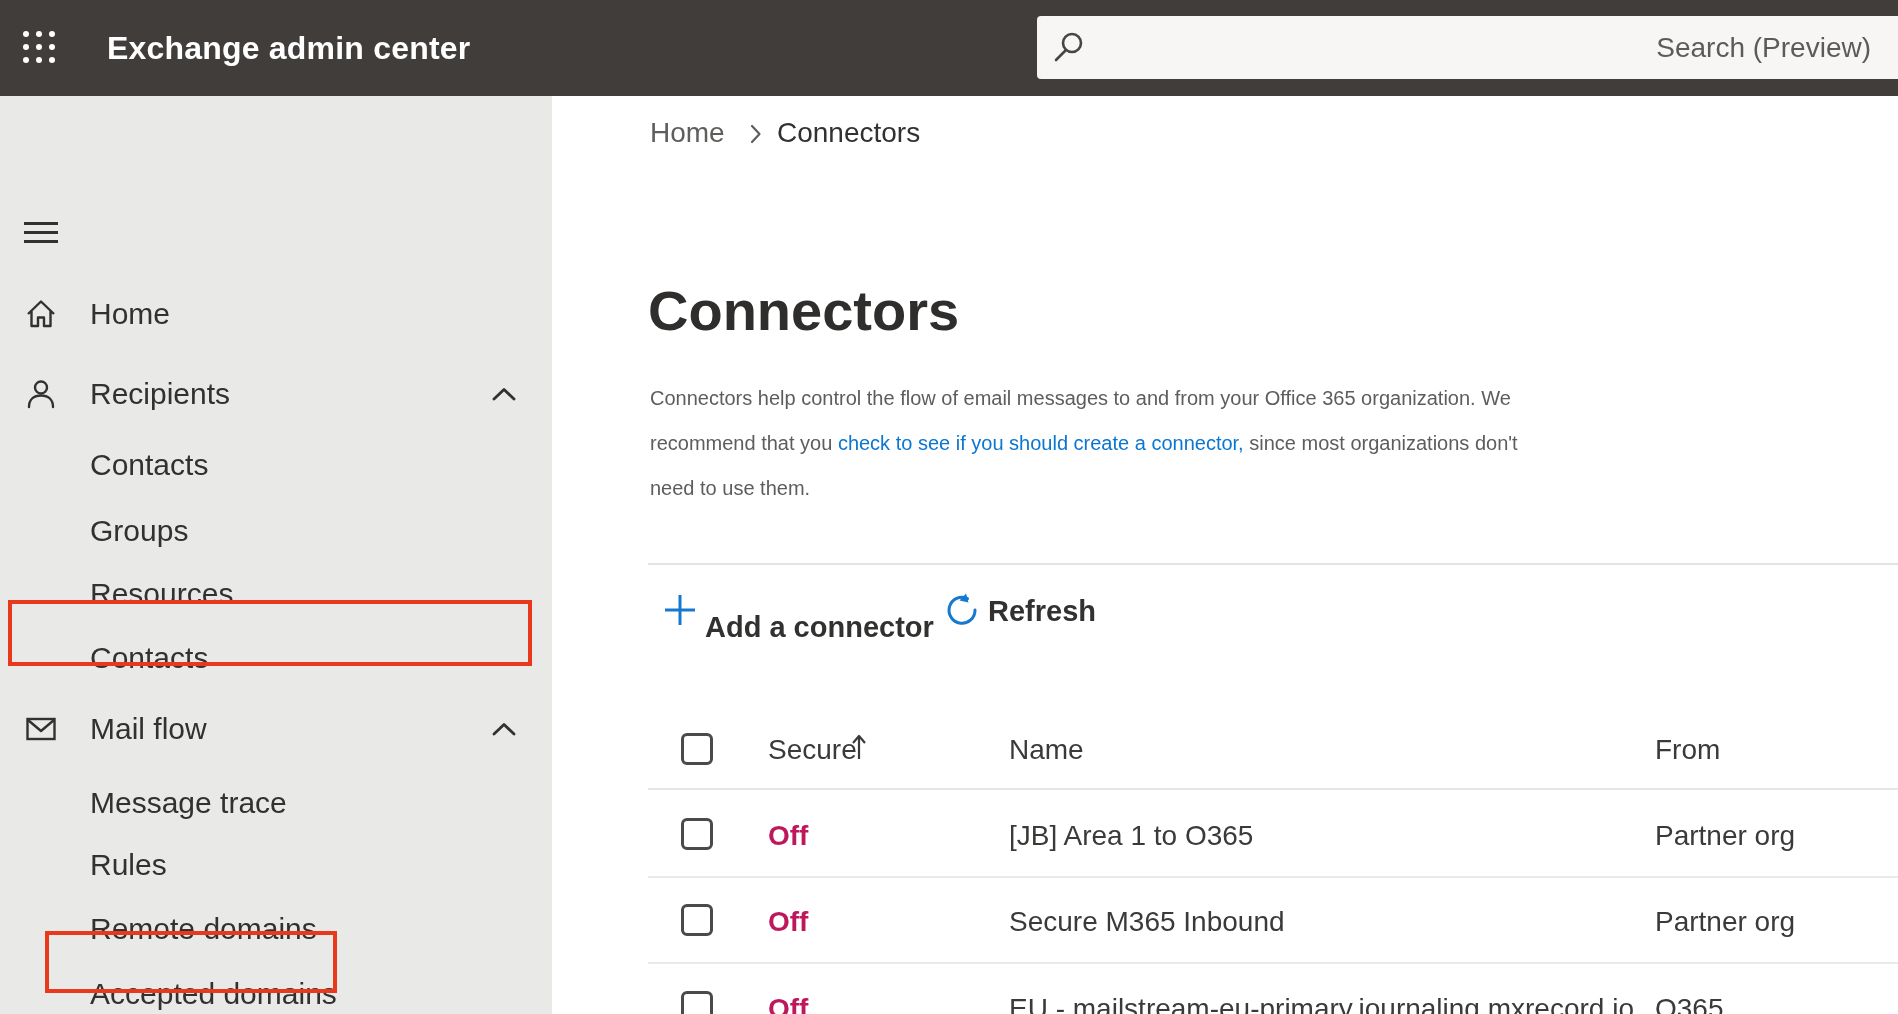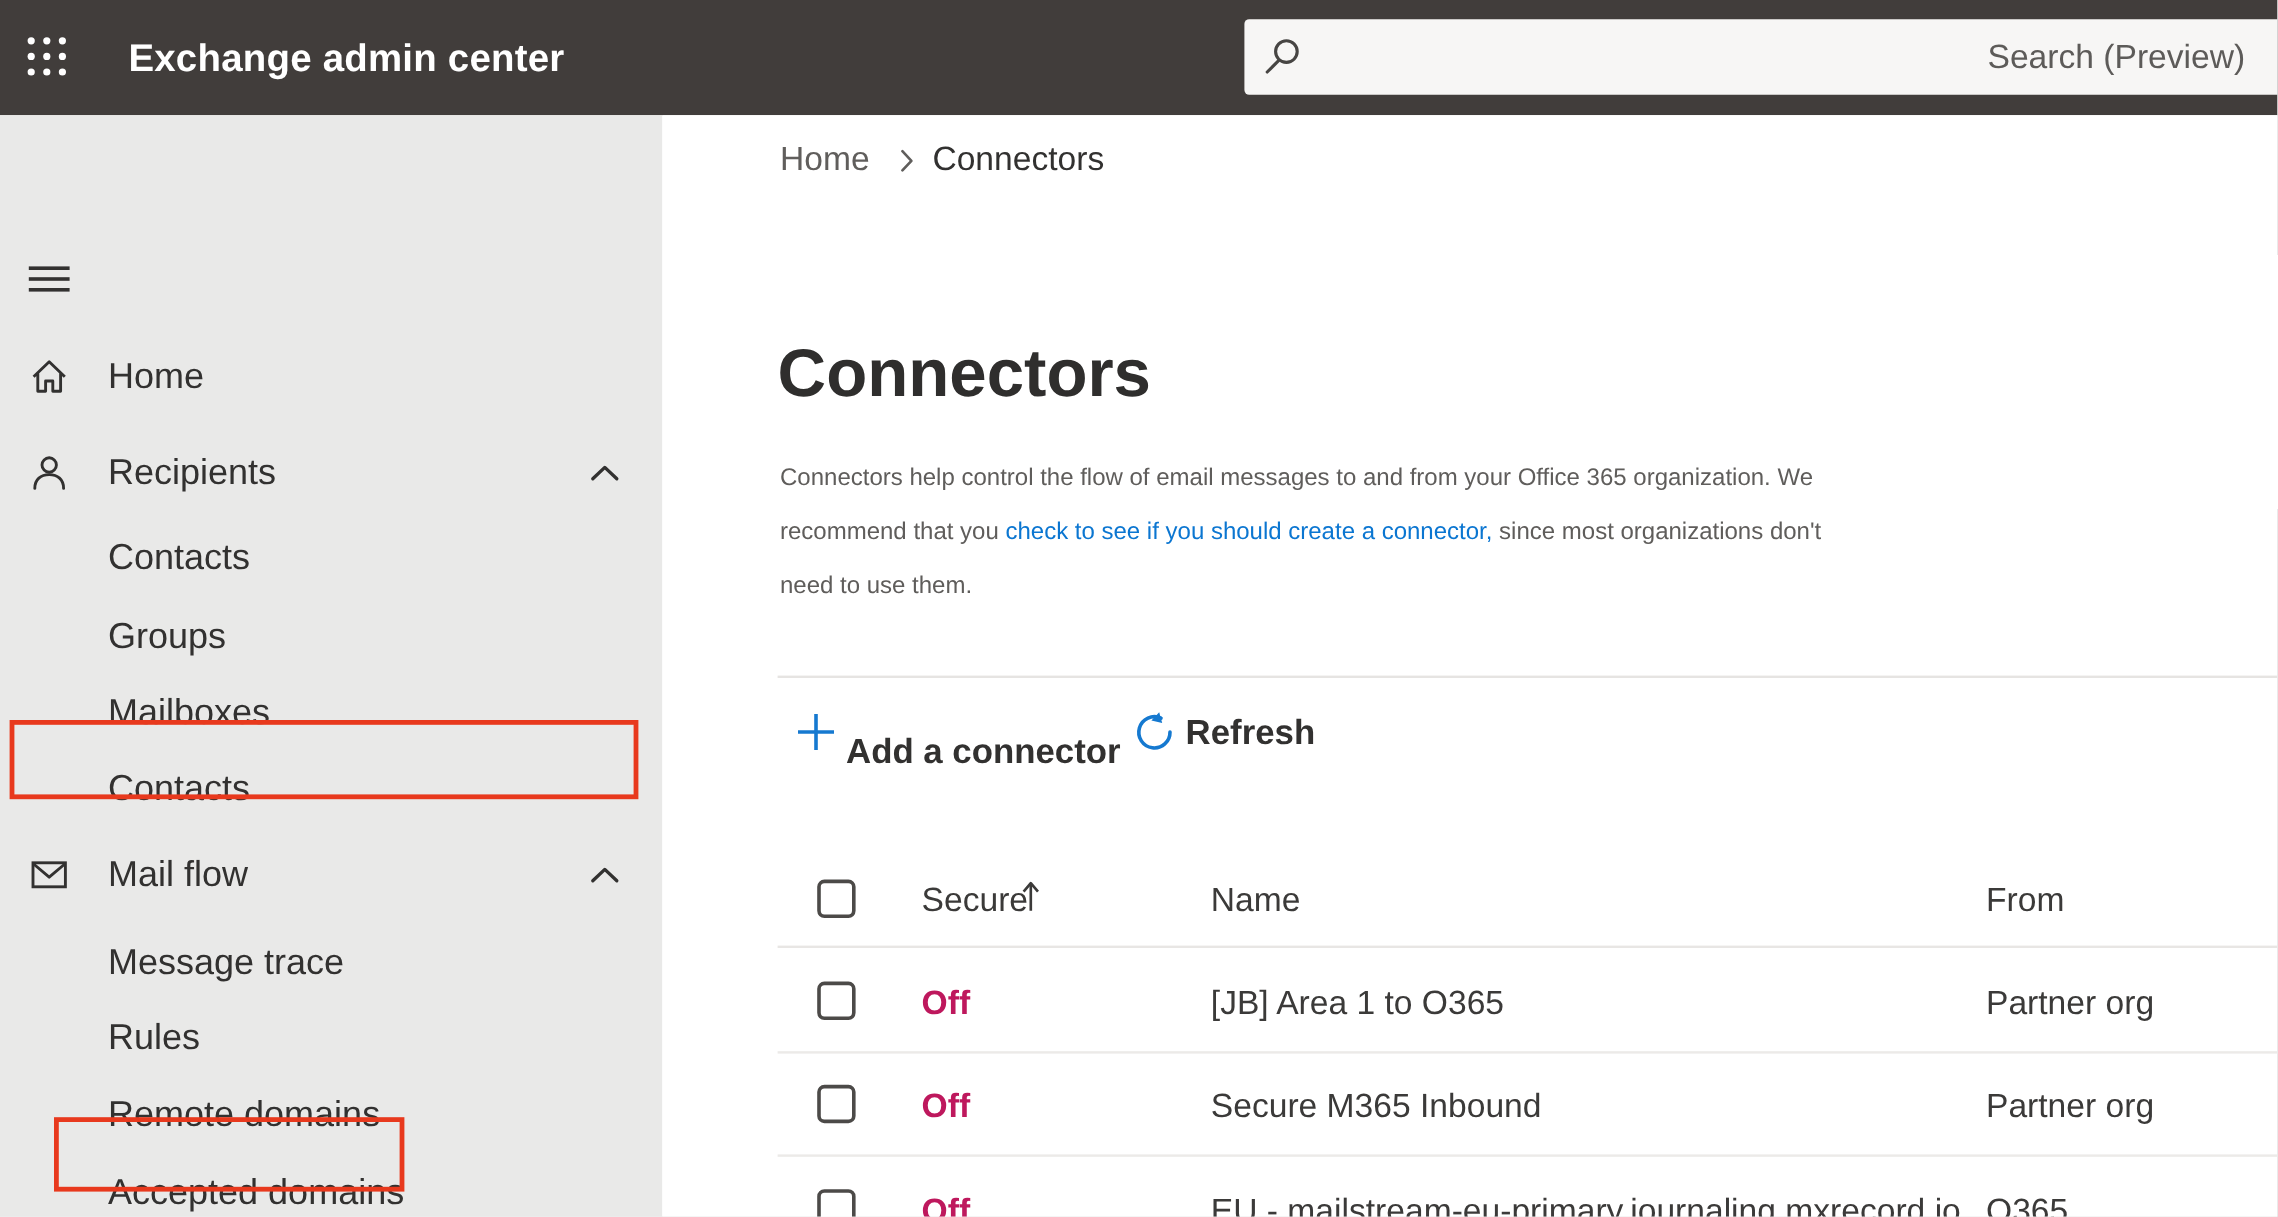--- a/index.html
+++ b/index.html
@@ -131,21 +131,21 @@
       </span>
     </div>
 
     <div class="nav-item" style="top:337px">
       <span class="nav-label">Contacts</span>
     </div>
     <div class="nav-item" style="top:403px">
       <span class="nav-label">Groups</span>
     </div>
     <div class="nav-item" style="top:466px">
-      <span class="nav-label">Mailboxes</span>
+      <span class="nav-label">Resources</span>
     </div>
     <div class="nav-item" style="top:530px">
       <span class="nav-label">Contacts</span>
     </div>
 
     <div class="nav-item" style="top:601px">
       <span class="nav-icon" style="top:16px">
         <svg width="34" height="32" viewBox="0 0 34 32">
             <rect x="3.5" y="6" width="27" height="20" fill="none" stroke="#323130" stroke-width="2.4"></rect>
             <polyline points="4,7 17,18 30,7" fill="none" stroke="#323130" stroke-width="2.4" stroke-linejoin="round"></polyline>

